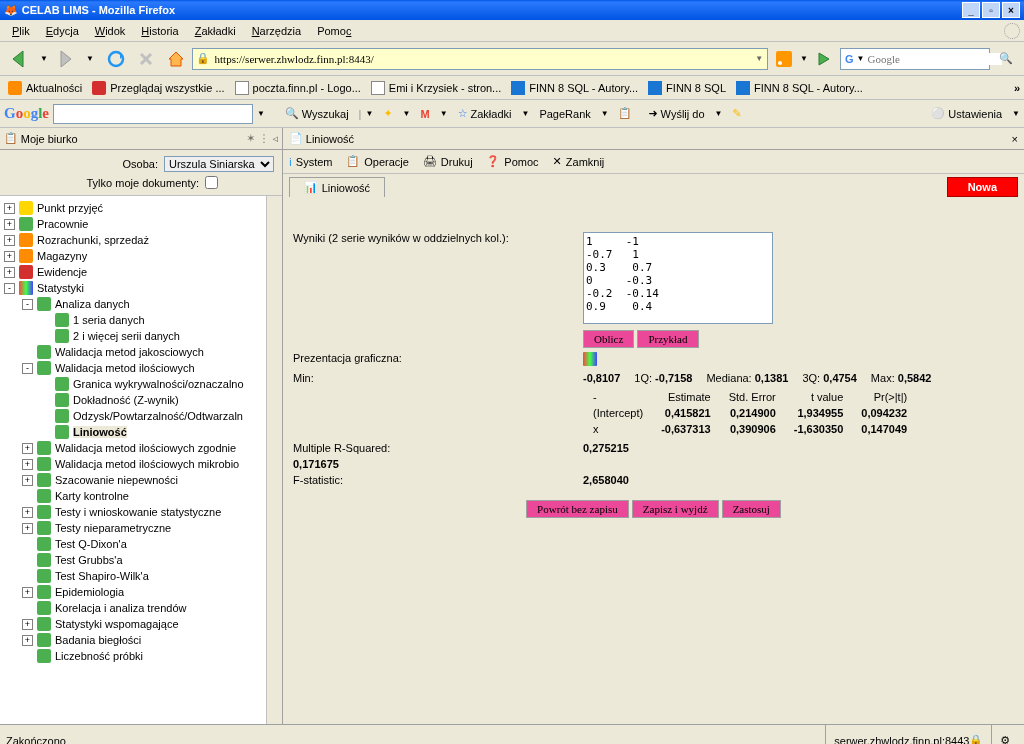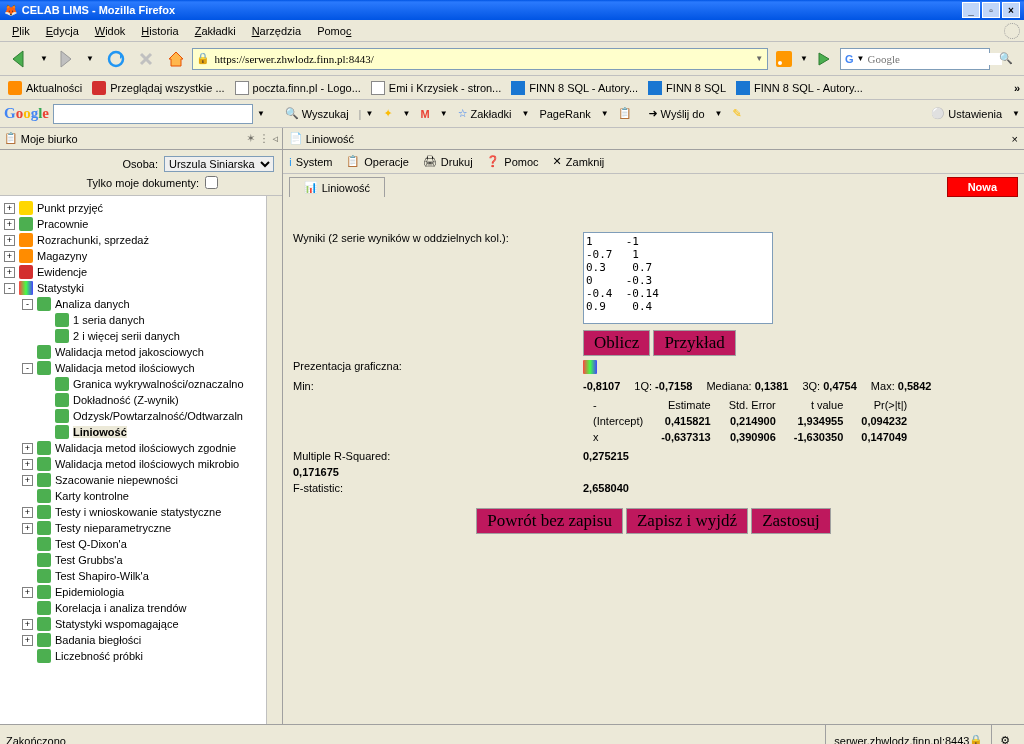--- a/index.html
+++ b/index.html
@@ -44,21 +44,21 @@
 .ctoolbar { height: 24px; background: #ece9d8; border-bottom: 1px solid #c0c0c0; display: flex; align-items: center; padding: 0 6px; gap: 14px; }
 .ctoolbar .titem { display: flex; align-items: center; gap: 4px; }
 .tabrow { height: 26px; background: #ece9d8; display: flex; align-items: center; padding: 0 6px; }
 .tab { background: #ece9d8; border: 1px solid #a0a0a0; border-bottom: none; padding: 3px 14px; display: flex; align-items: center; gap: 4px; }
 .tabrow .sp { flex: 1; }
 .btn-new { background: #ff0000; color: #fff; padding: 3px 20px; font-weight: bold; border: 1px solid #a00; }
 .form-area { flex: 1; background: #ece9d8; padding: 8px 10px; overflow: auto; margin-top: 24px; }
 .form-row { display: flex; margin-bottom: 4px; }
 .form-lbl { width: 290px; }
 .wyniki-box { width: 190px; height: 92px; background: #fff; border: 1px solid #7f9db9; font-family: monospace; font-size: 11px; padding: 2px; overflow-y: scroll; white-space: pre; }
-.btn { background: #be185d; border: 1px solid #a0a0a0; padding: 2px 10px; font-family: Tahoma; font-size: 17px; }
+.btn { background: #ec4899; border: 1px solid #a0a0a0; padding: 2px 10px; font-family: Tahoma; font-size: 11px; }
 .stats-table { font-size: 11px; }
 .stats-table td { padding: 1px 8px; }
 .footer-btns { text-align: center; padding: 10px; }
 .statusbar { height: 32px; background: #ece9d8; border-top: 1px solid #a0a0a0; display: flex; align-items: center; padding: 0 6px; }
 .statusbar .sp { flex: 1; }
 .statusbar .seg { border-left: 1px solid #a0a0a0; padding: 0 8px; height: 100%; display: flex; align-items: center; }
 .ic-orange{background:#ff8c00;border-radius:2px;}
 .ic-green{background:#4caf50;border-radius:2px;}
 .ic-page{background:#fff;border:1px solid #888;}
 .ic-red{background:#d32f2f;border-radius:2px;}
@@ -424,21 +424,21 @@
       <span class="btn-new">Nowa</span>
     </div>
     <div class="form-area">
       <div class="form-row">
         <div class="form-lbl">Wyniki (2 serie wyników w oddzielnych kol.):</div>
         <div>
           <div class="wyniki-box">1     -1
 -0.7   1
 0.3    0.7
 0     -0.3
--0.4  -0.14
+-0.2  -0.14
 0.9    0.4</div>
           <div style="margin-top:6px">
             <button class="btn">Oblicz</button>
             <button class="btn">Przykład</button>
           </div>
         </div>
       </div>
       <div class="form-row">
         <div class="form-lbl">Prezentacja graficzna:</div>
         <div><span class="ticon ic-chart"></span></div>

